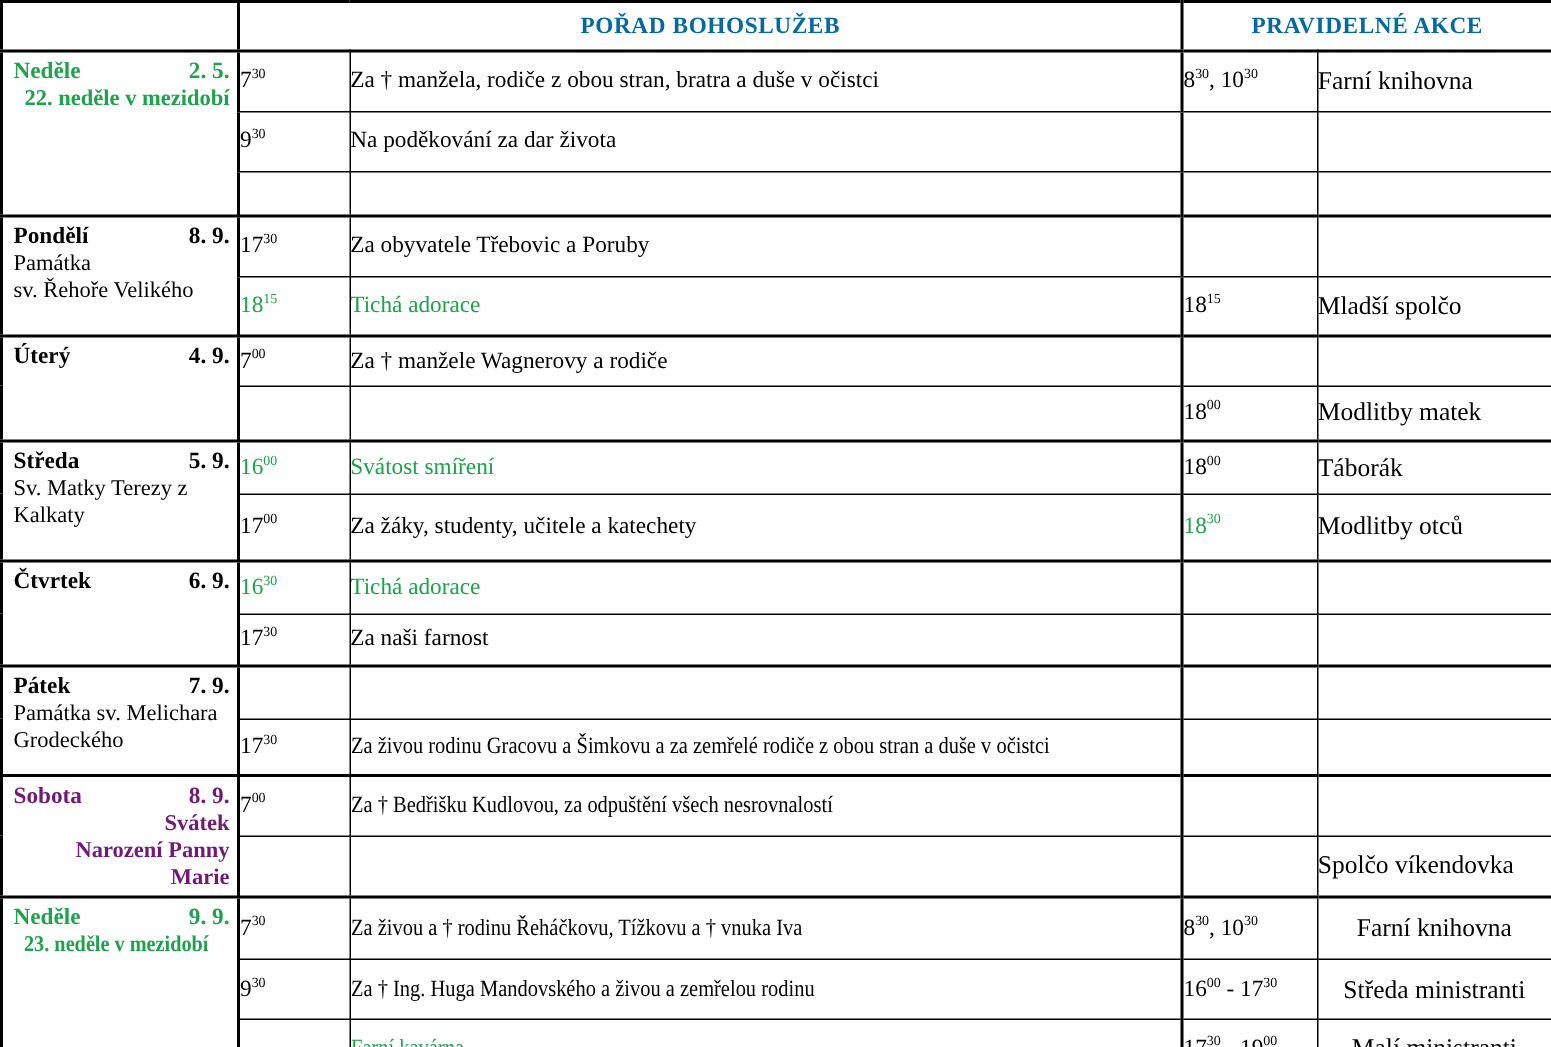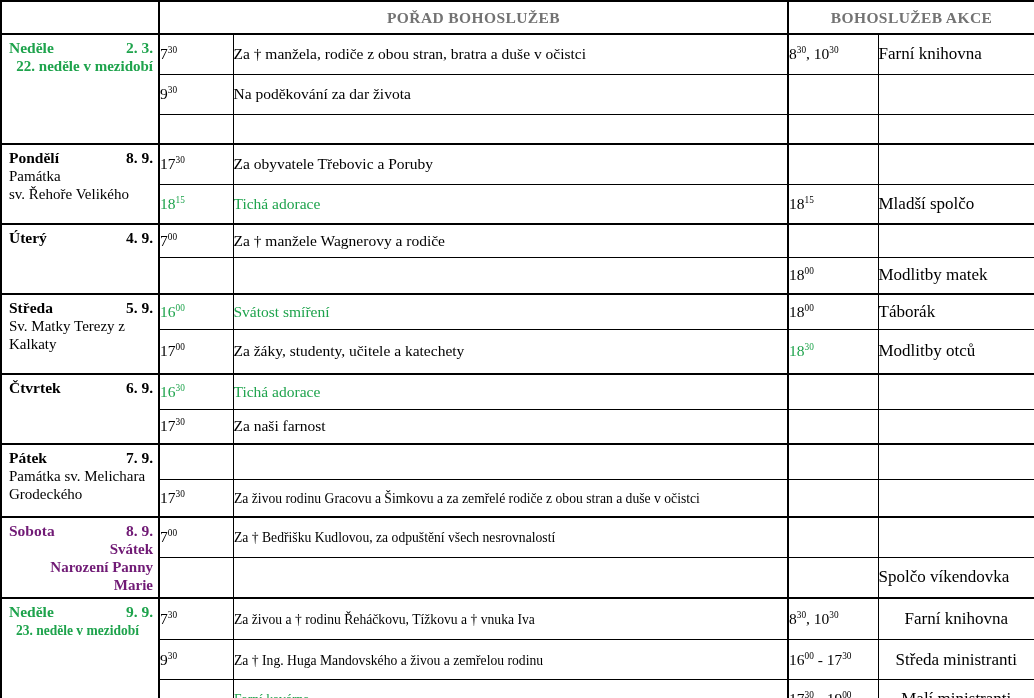--- a/index.html
+++ b/index.html
@@ -4,21 +4,21 @@
 <style>
   html,body{margin:0;padding:0;background:#fff;}
   body{font-family:"Liberation Serif","DejaVu Serif",serif;color:#000;}
   .page{width:1034px;height:698px;background:#fff;box-sizing:border-box;}
   table.sched{width:1034px;border-collapse:collapse;table-layout:fixed;}
   table.sched td,table.sched th{border:1px solid #000;overflow:hidden;box-sizing:border-box;padding:0;}
   
   table.sched{border:2px solid #000;}
   tr.blk td{border-top-width:2px;}
   .c-time,.c-etime,th.h-serv,th.h-akce{border-left-width:2px !important;}
-  tr.hdr th{border-bottom-width:2px;height:33px;font-size:15.5px;font-weight:bold;letter-spacing:.4px;color:#737373;text-align:center;vertical-align:middle;}
+  tr.hdr th{border-bottom-width:2px;height:33px;font-size:15.5px;font-weight:bold;letter-spacing:.4px;color:#0369a1;text-align:center;vertical-align:middle;}
   th.h-corner{background:#fff;}
   
   .c-day{vertical-align:top;}
   .day-box{display:flex;flex-direction:column;justify-content:space-between;height:100%;box-sizing:border-box;padding:4px 5px 3px 7px;}
   .day-line{display:flex;justify-content:space-between;align-items:flex-start;}
   .day-name,.day-date{font-weight:bold;font-size:15.5px;line-height:1.15;}
   .subtitle{font-size:15px;line-height:1.2;white-space:pre-line;}
   .subtitle.bold{font-weight:bold;text-align:right;}
   
   .c-time,.c-etime{text-align:left;vertical-align:middle;font-size:15.5px;white-space:nowrap;}
@@ -41,29 +41,29 @@
         <col style="width:74px">
         <col style="width:555px">
         <col style="width:90px">
         <col style="width:157px">
   </colgroup>
 
   <tbody>
         <tr class="hdr">
     <th class="h-corner"></th>
     <th class="h-serv" colspan="2">POŘAD BOHOSLUŽEB</th>
-    <th class="h-akce" colspan="2">BOHOSLUŽEB AKCE</th>
+    <th class="h-akce" colspan="2">PRAVIDELNÉ AKCE</th>
   </tr>
 
   <tr class="blk" style="height:40px">
     <td class="c-day" rowspan="3">
       <div class="day-box">
         <div class="day-line">
           <span class="day-name green-t">Neděle</span>
-          <span class="day-date green-t">2. 3.</span>
+          <span class="day-date green-t">2. 5.</span>
         </div>
         <div class="subtitle bold green-t">22. neděle v mezidobí</div>
       </div>
     </td>
     <td class="c-time time-fmt">7<sup>30</sup></td>
     <td class="c-desc"><span>Za † manžela, rodiče z obou stran, bratra a duše v očistci</span></td>
     <td class="c-etime time-fmt">8<sup>30</sup>, 10<sup>30</sup></td>
     <td class="c-ename"><span>Farní knihovna</span></td>
   </tr>
   <tr style="height:40px">

